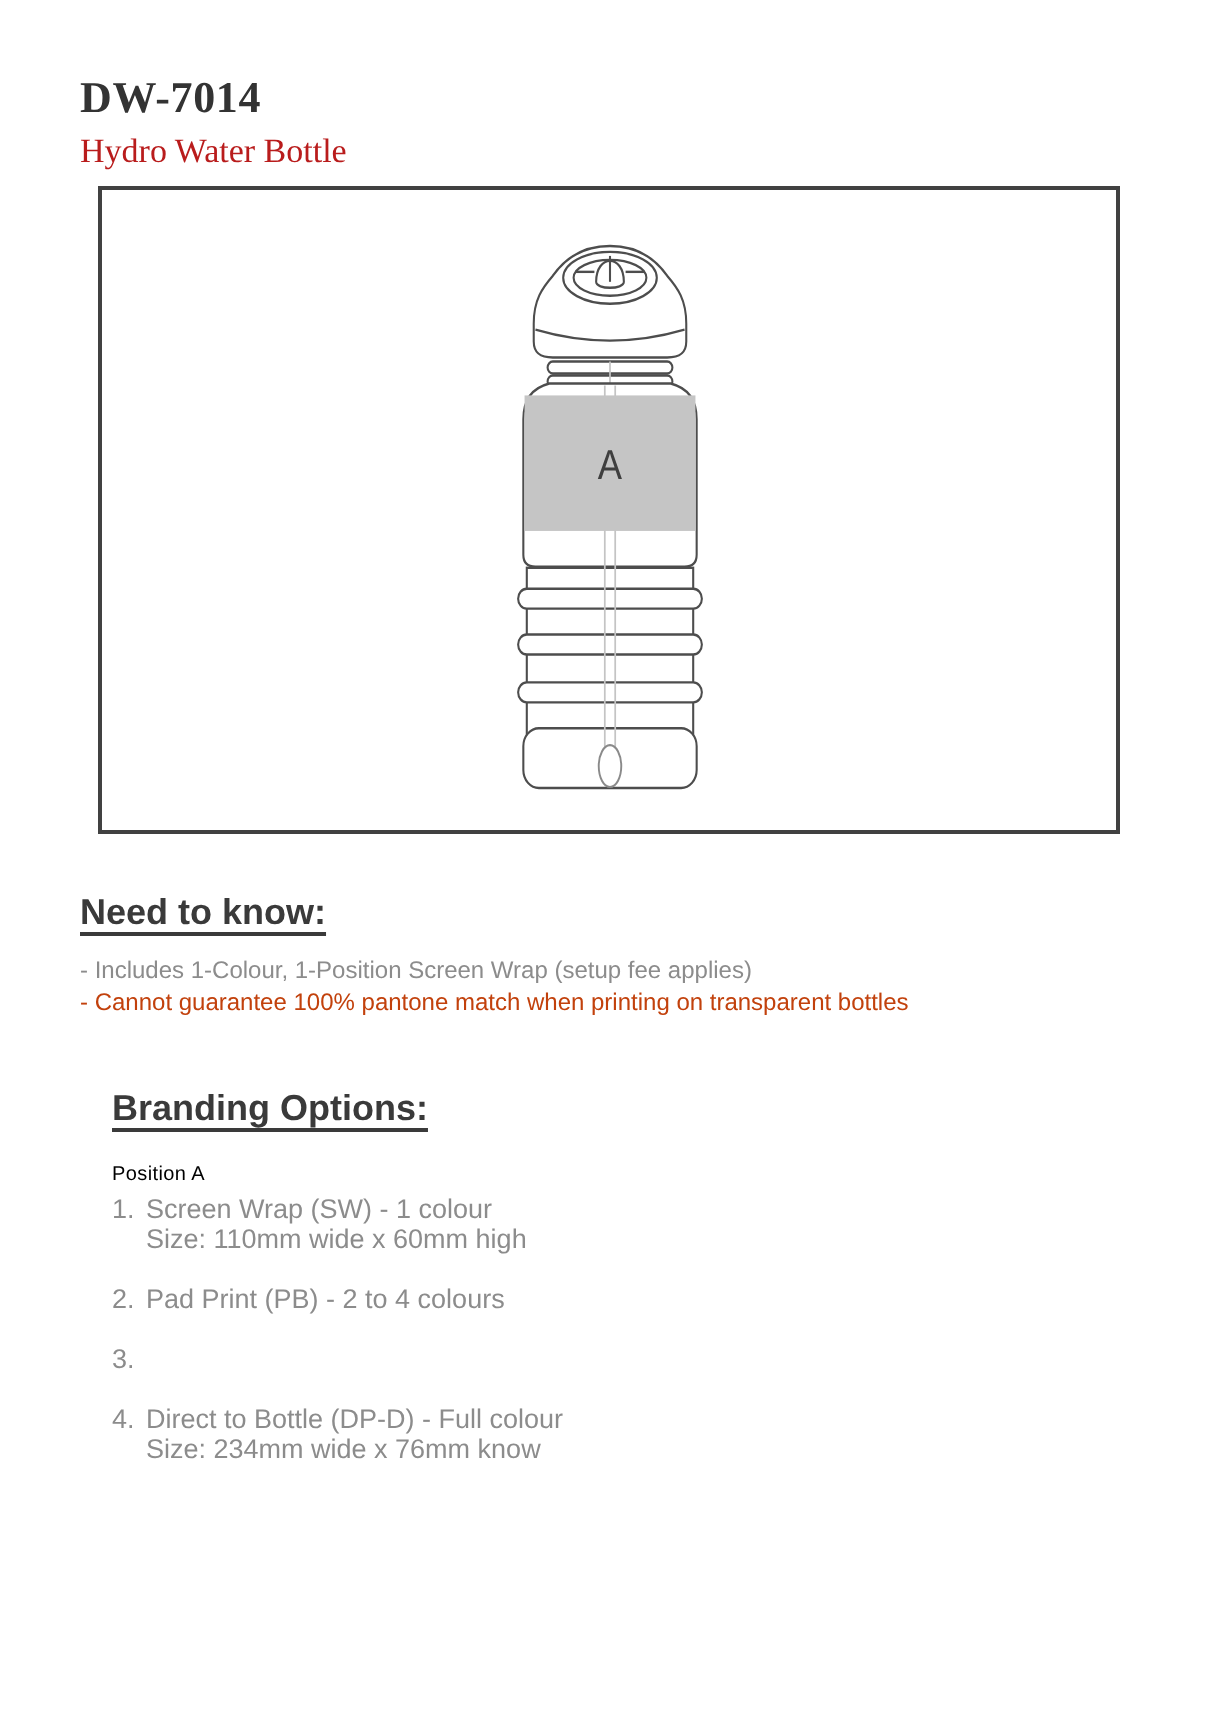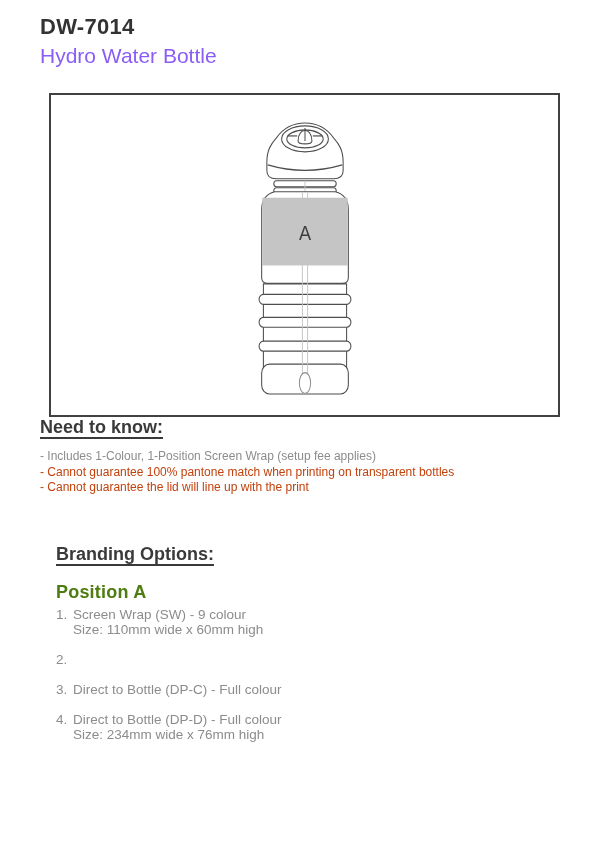--- a/index.html
+++ b/index.html
@@ -4,49 +4,49 @@
 <style>
   * { margin:0; padding:0; box-sizing:border-box; }
   html,body { background:#ffffff; }
   .page {
     position:relative;
     width:613px; height:859px;
     background:#ffffff;
     font-family:"Liberation Sans", sans-serif;
     overflow:hidden;
   }
-  .header { position:absolute; left:40px; top:14px; }
+  .header { position:absolute; left:40px; top:36px;font-family:Liberation Serif, serif; }
   .product-code {
     font-size:22px; font-weight:bold; color:#333333; letter-spacing:0.3px;
   }
   .product-name {
-    font-size:21px; color:#8b5cf6; margin-top:4px;
+    font-size:17px; color:#b91c1c; margin-top:4px;
   }
   .diagram-box {
     position:absolute; left:49px; top:93px;
     width:511px; height:324px;
     border:2px solid #414141;
     display:flex; justify-content:center; align-items:flex-start;
     padding-top:21px;
   }
   .section-heading {
     font-size:18px; font-weight:bold; color:#3a3a3a;
     text-decoration:underline;
     text-decoration-thickness:2px;
     text-underline-offset:4px;
   }
-  .need-know { position:absolute; left:40px; top:417px; width:540px; }
+  .need-know { position:absolute; left:40px; top:446px; width:540px; }
   .need-know .section-heading { margin-bottom:11px; }
   .note { font-size:12px; line-height:15.5px; }
   .note-gray { color:#8c8c8c; }
   .note-red { color:#c2410c; }
   .branding { position:absolute; left:56px; top:544px; width:540px; }
   .branding .section-heading { margin-bottom:17px; }
   .position-heading {
-    font-size:18px; font-weight:bold; color:#4d7c0f; margin-bottom:4px;
+    font-size:10px; font-weight:normal; color:#000000; margin-bottom:4px;
     letter-spacing:0.2px;
   }
   .option { display:flex; font-size:13.5px; line-height:15px; color:#8c8c8c; margin-bottom:15px; }
   .option-number { width:17px; flex:0 0 17px; }
   .option-line { display:block; }
   svg .stroke { stroke:#4d4d4d; stroke-width:1.2; fill:#ffffff; }
   svg .nofill { fill:none; }
   svg .straw { stroke:#c4c4c4; stroke-width:1; }
 </style>
 </head>
@@ -103,50 +103,49 @@
         <rect x="10.7" y="82" width="98.6" height="68" fill="#c5c5c5"></rect>
         <text x="60" y="124" text-anchor="middle" font-family="Liberation Sans, sans-serif" font-size="21" fill="#3f3f3f">A</text>
       </g>
     </svg>
   </div>
 
   <div class="need-know">
     <div class="section-heading">Need to know:</div>
     <div class="note note-gray">- Includes 1-Colour, 1-Position Screen Wrap (setup fee applies)</div>
     <div class="note note-red">- Cannot guarantee 100% pantone match when printing on transparent bottles</div>
-    <div class="note note-red">- Cannot guarantee the lid will line up with the print</div>
   </div>
 
   <div class="branding">
     <div class="section-heading">Branding Options:</div>
     <div class="position-heading">Position A</div>
 
     <div class="option">
       <span class="option-number">1.</span>
       <span>
-        <span class="option-line">Screen Wrap (SW) - 9 colour</span>
+        <span class="option-line">Screen Wrap (SW) - 1 colour</span>
         <span class="option-line">Size: 110mm wide x 60mm high</span>
       </span>
     </div>
 
     <div class="option">
       <span class="option-number">2.</span>
       <span>
+        <span class="option-line">Pad Print (PB) - 2 to 4 colours</span>
       </span>
     </div>
 
     <div class="option">
       <span class="option-number">3.</span>
       <span>
-        <span class="option-line">Direct to Bottle (DP-C) - Full colour</span>
       </span>
     </div>
 
     <div class="option">
       <span class="option-number">4.</span>
       <span>
         <span class="option-line">Direct to Bottle (DP-D) - Full colour</span>
-        <span class="option-line">Size: 234mm wide x 76mm high</span>
+        <span class="option-line">Size: 234mm wide x 76mm know</span>
       </span>
     </div>
   </div>
 
 </div>
 
 </body></html>

